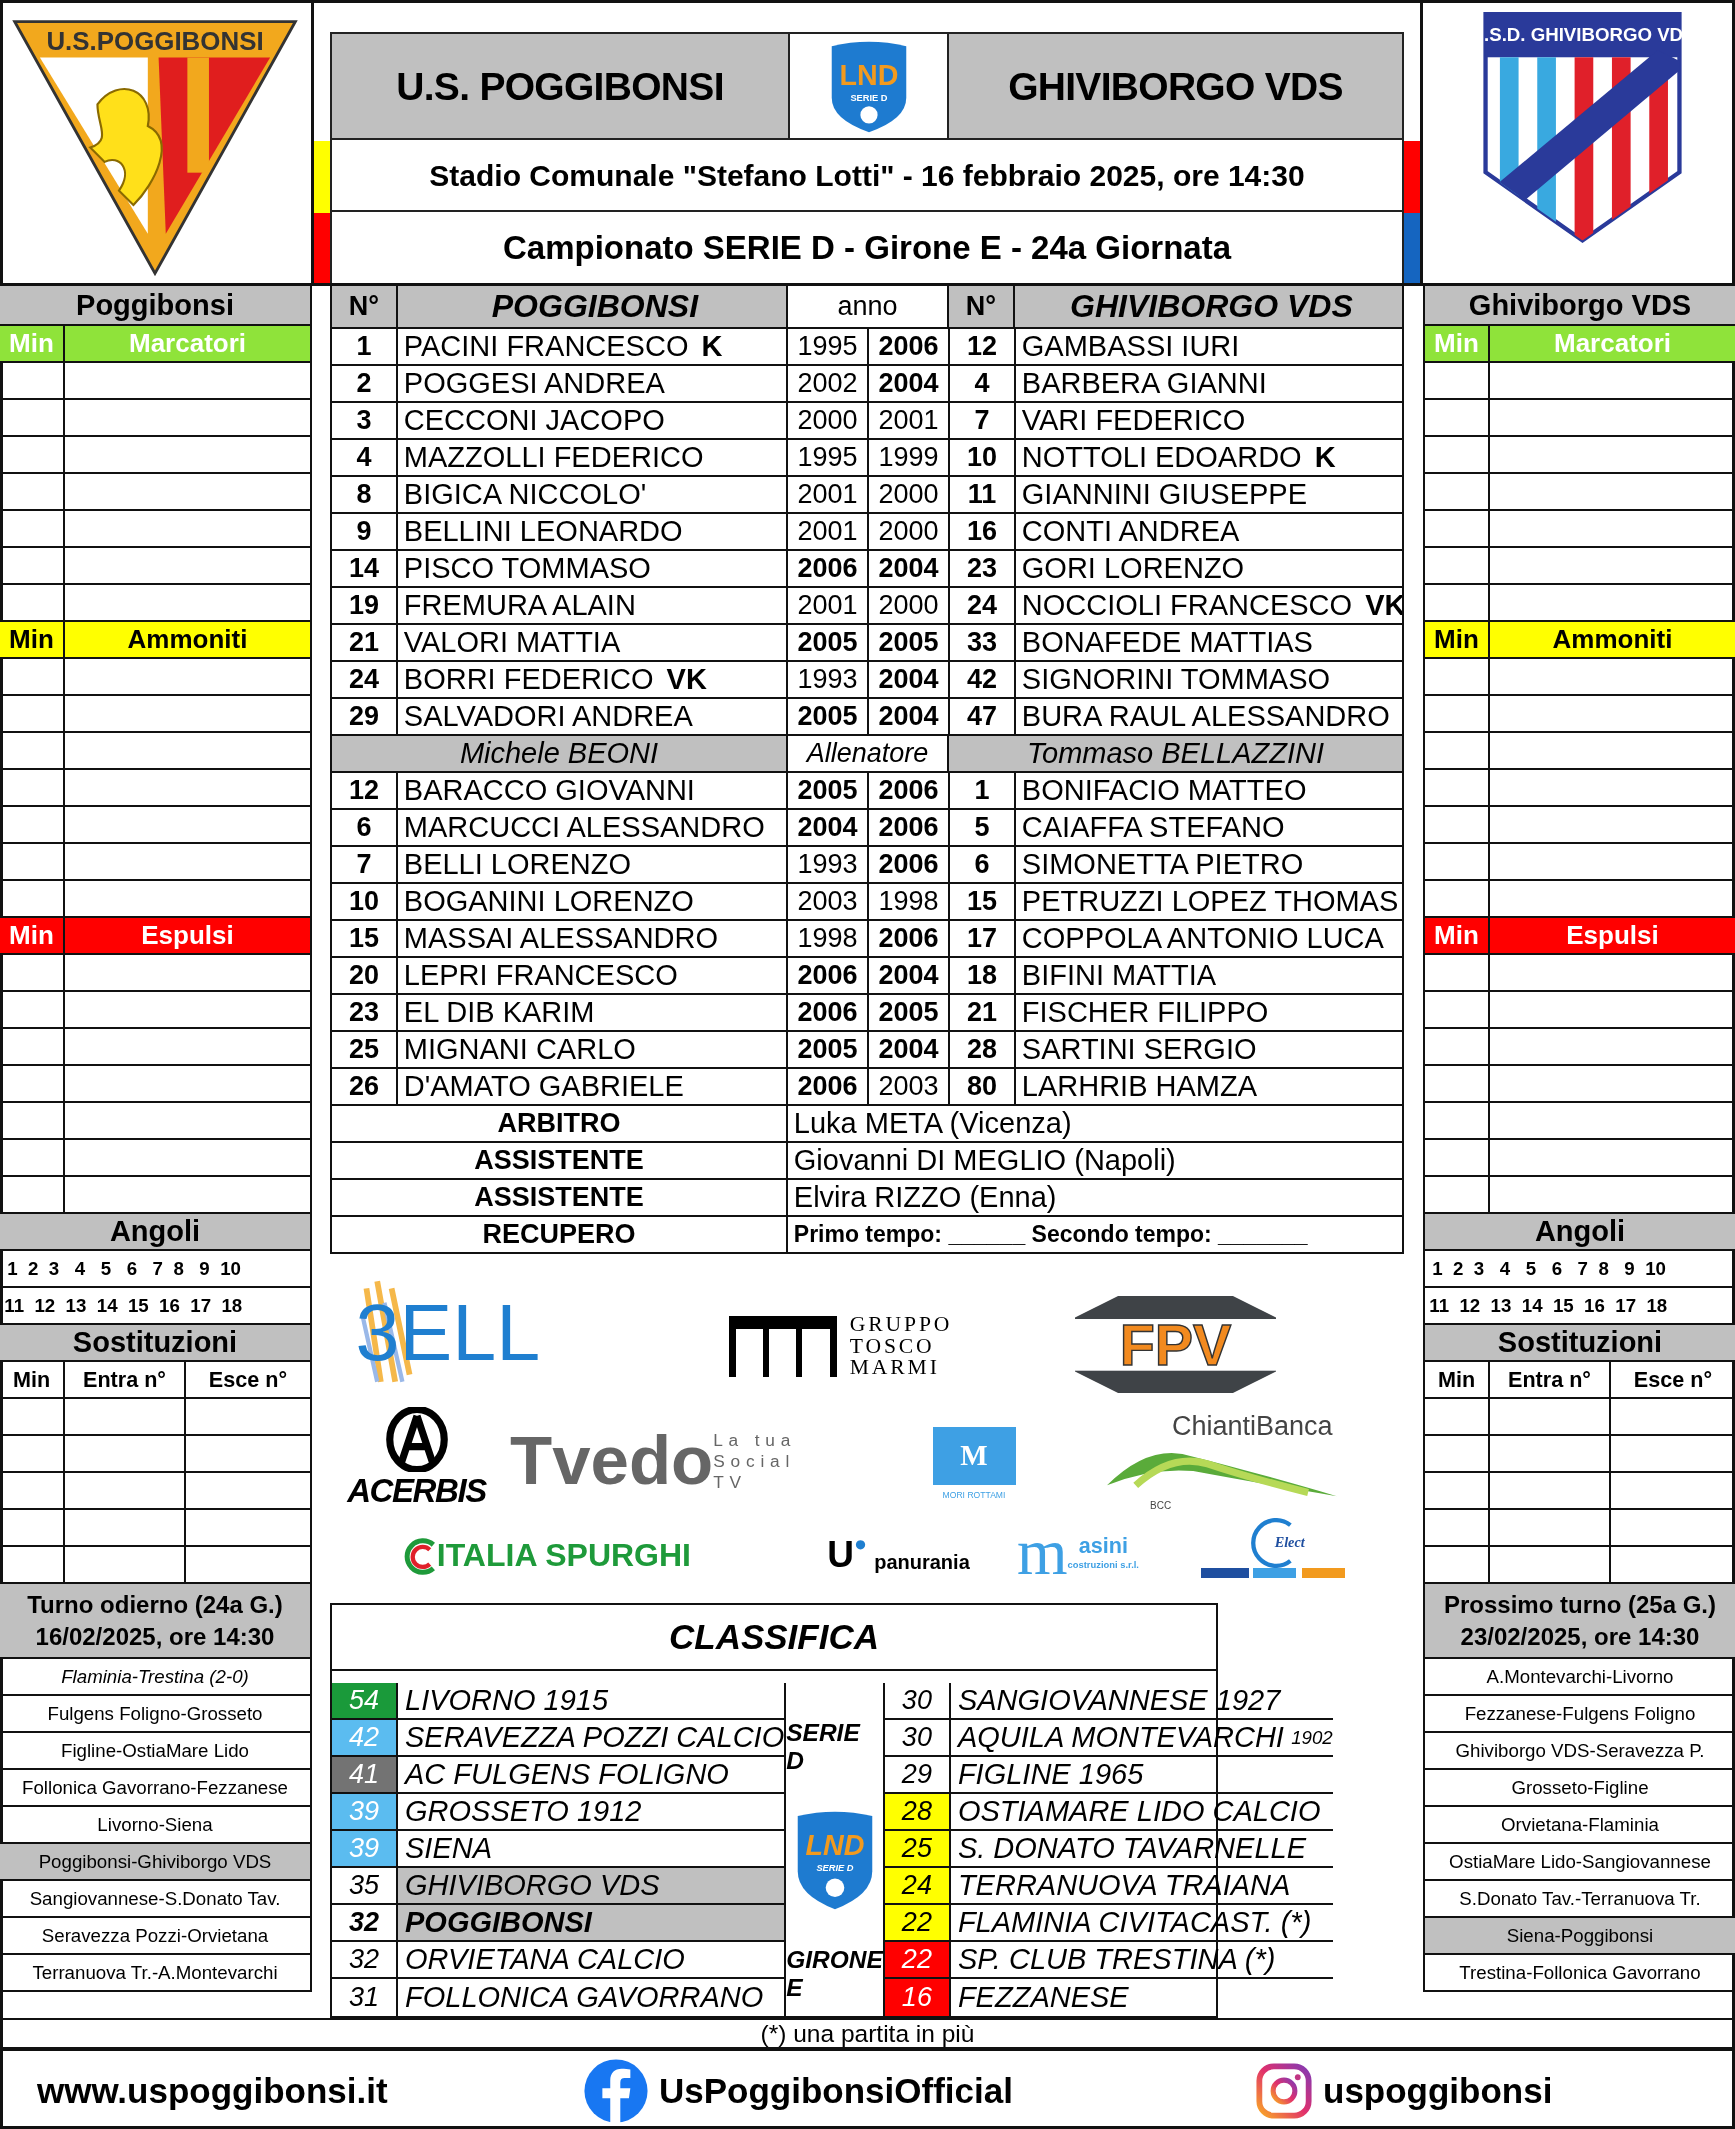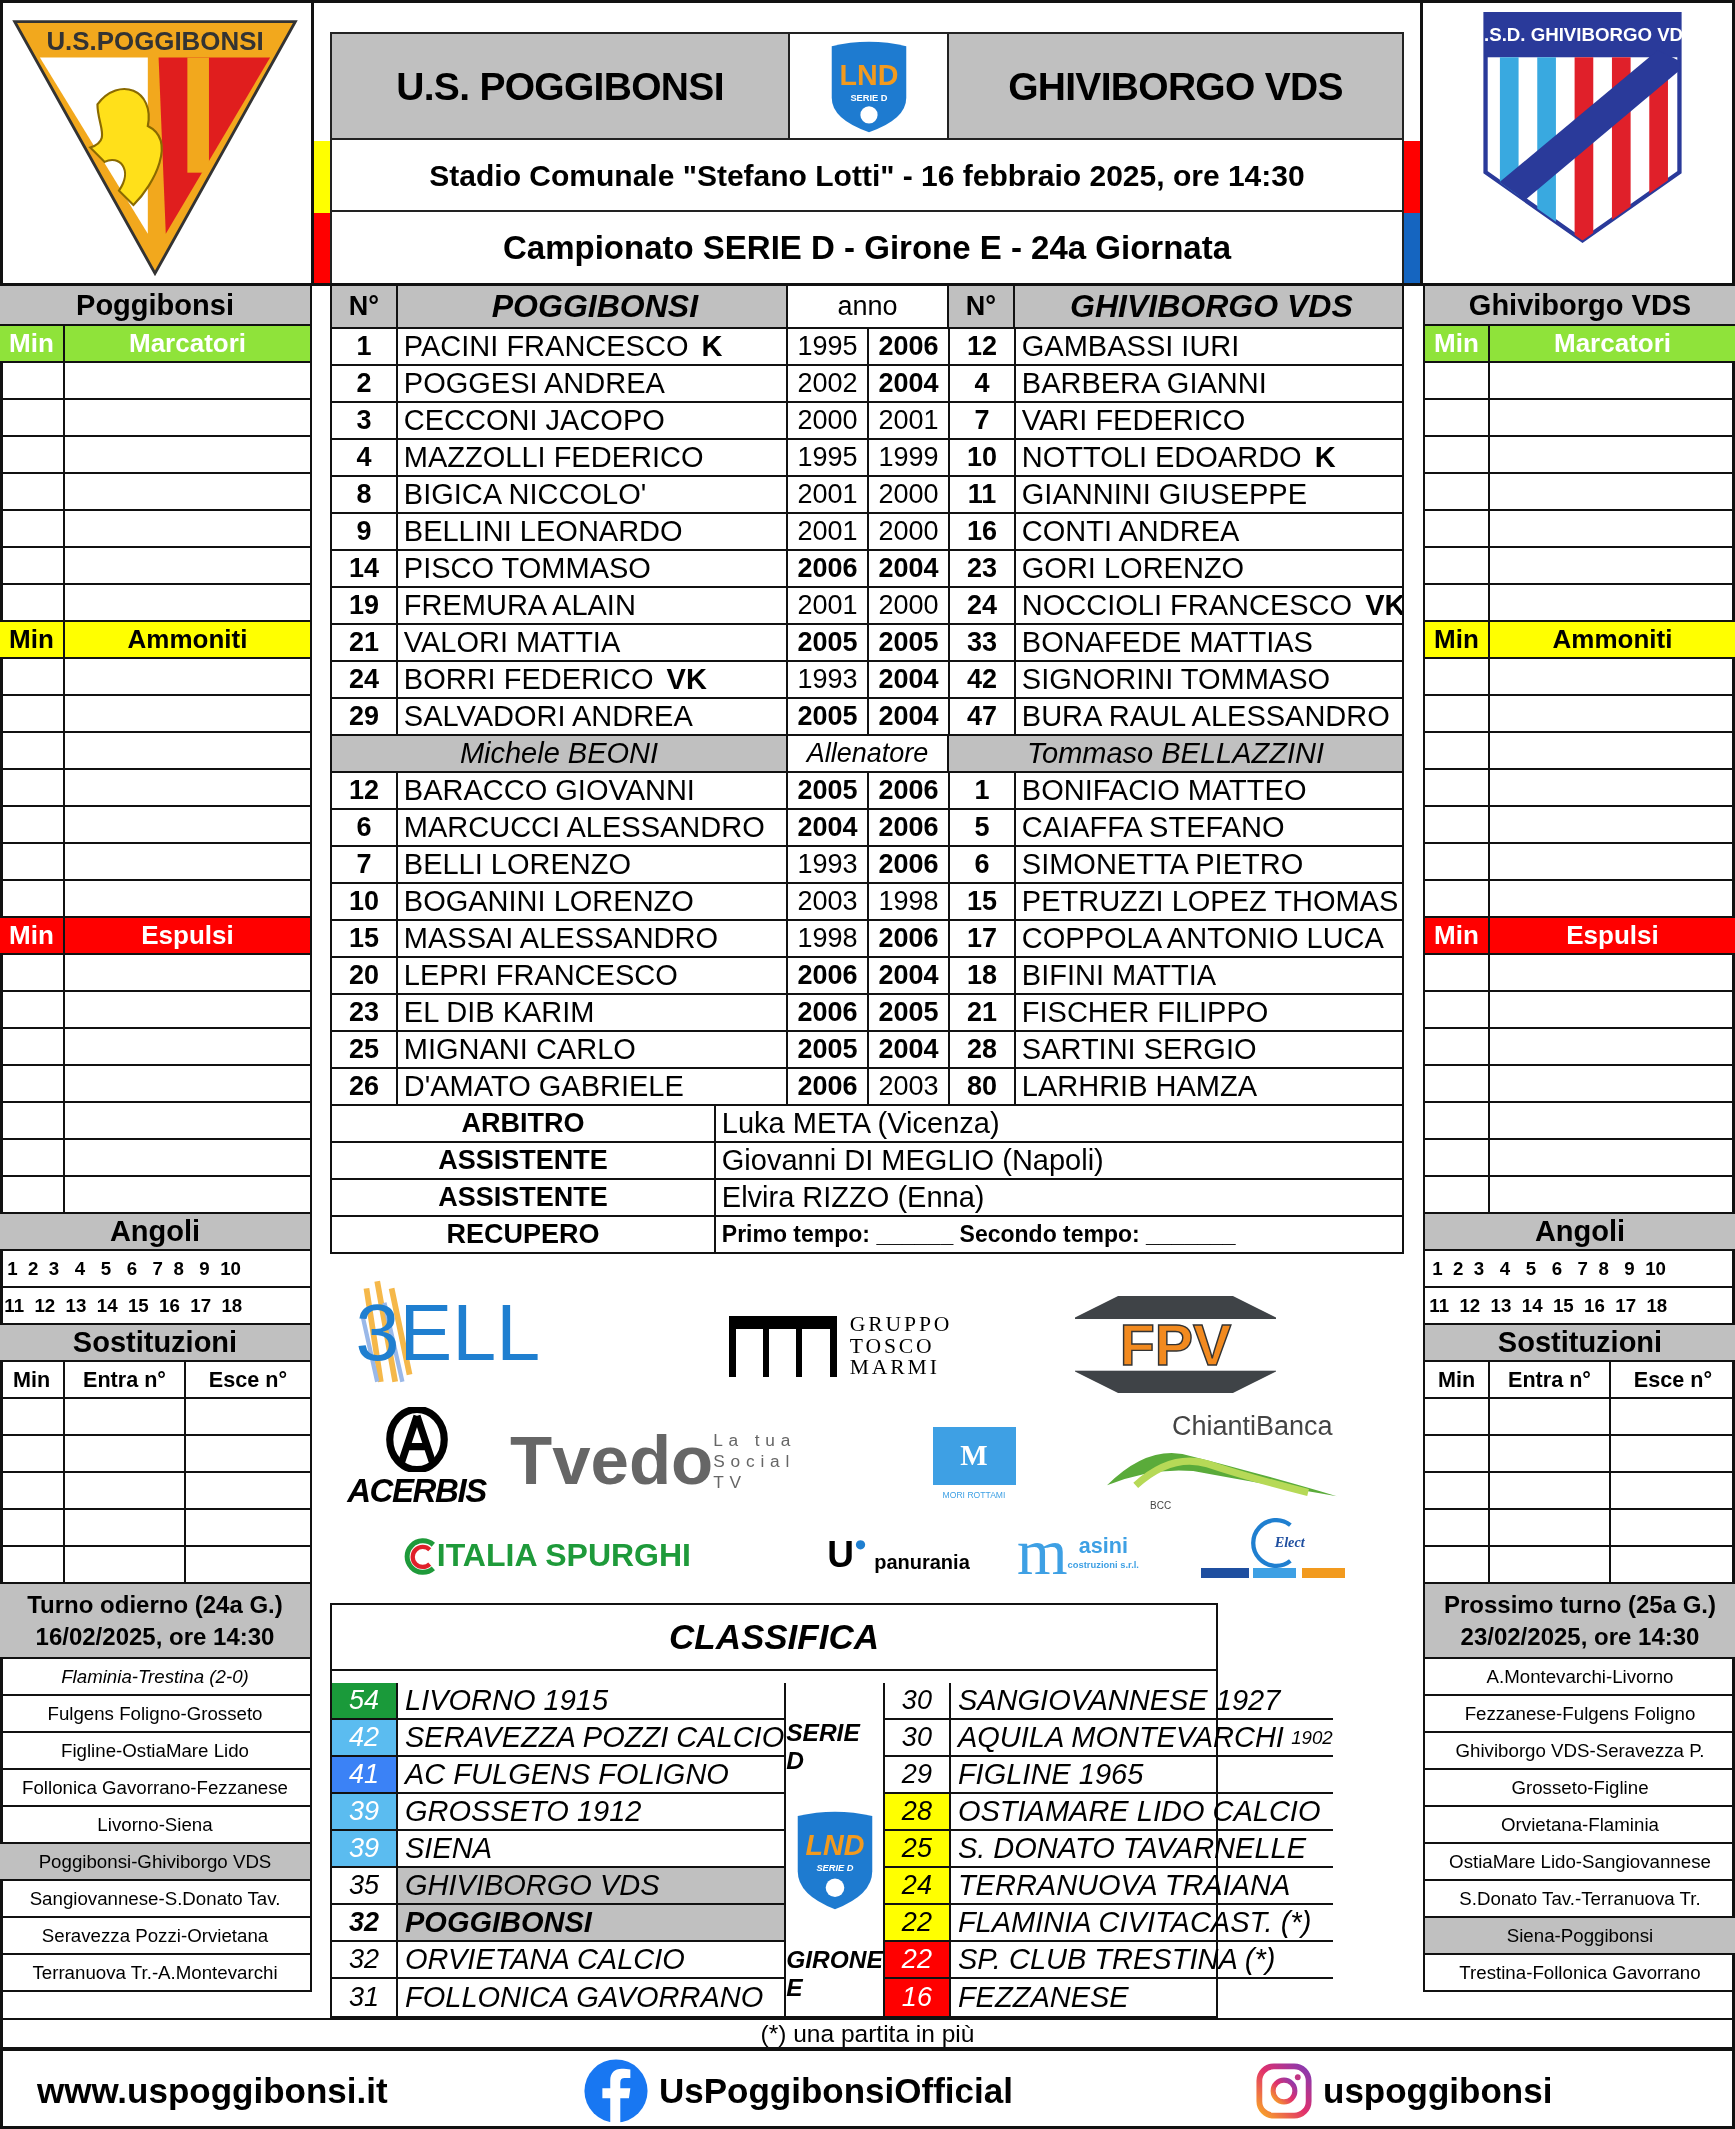--- a/index.html
+++ b/index.html
@@ -51,21 +51,21 @@
   .m-name2 { flex:1; padding-left:5.8px; font-size:29px; }
   .mrow.head { background:#c0c0c0; height:43px; }
   .mrow.head .m-num { font-size:27px; }
   .mrow.head .tname { font-weight:bold; font-style:italic; font-size:32px; justify-content:center; }
   .mrow.head .anno { background:#fff; width:161px; justify-content:center; font-size:27px; font-weight:normal; }
   .mrow.coach { background:#c0c0c0; }
   .mrow.coach .cname { font-style:italic; font-size:29px; justify-content:center; }
   .mrow.coach .clabel { background:#fff; width:161px; justify-content:center; font-style:italic; font-size:27px; }
   .cap { font-weight:bold; margin-left:13px; }
   .off-row { display:flex; height:37px; border-bottom:2.9px solid #111; font-family:"Liberation Sans Narrow","Liberation Sans",sans-serif; }
-  .off-row .ol { width:384px; border-right:2.9px solid #111; display:flex; align-items:center; justify-content:center; font-weight:bold; font-size:27px; }
+  .off-row .ol { width:456px; border-right:2.9px solid #111; display:flex; align-items:center; justify-content:center; font-weight:bold; font-size:27px; }
   .off-row .ov { flex:1; display:flex; align-items:center; padding-left:5.8px; font-size:29px; }
   .off-row .ov.rec { font-size:23px; font-weight:bold; }
 
   
   .sponsors { position:absolute; left:330px; top:1267px; width:1074px; height:331px; }
   .sp { position:absolute; display:flex; align-items:center; justify-content:center; }
 
   
   .classifica { position:absolute; left:330px; top:1603px; width:888px; border:2.9px solid #111;font-style:italic; }
   .cl-title { height:66px; border-bottom:2.9px solid #111; display:flex; align-items:center; justify-content:center; font-weight:bold; font-size:35px; font-family:"Liberation Sans Narrow","Liberation Sans",sans-serif; }
@@ -829,21 +829,21 @@
             <span>LIVORNO 1915</span>
           </div>
         </div>
         <div class="crow">
           <div class="pts" style="background: rgb(91, 188, 240); color: rgb(255, 255, 255);">42</div>
           <div class="team">
             <span>SERAVEZZA POZZI CALCIO</span>
           </div>
         </div>
         <div class="crow">
-          <div class="pts" style="background: #3b82f6; color: rgb(255, 255, 255);">41</div>
+          <div class="pts" style="background: #737373; color: rgb(255, 255, 255);">41</div>
           <div class="team">
             <span>AC FULGENS FOLIGNO</span>
           </div>
         </div>
         <div class="crow">
           <div class="pts" style="background: rgb(91, 188, 240); color: rgb(255, 255, 255);">39</div>
           <div class="team">
             <span>GROSSETO 1912</span>
           </div>
         </div>

